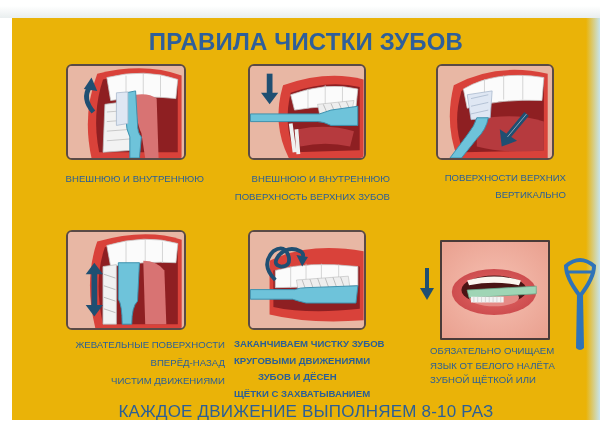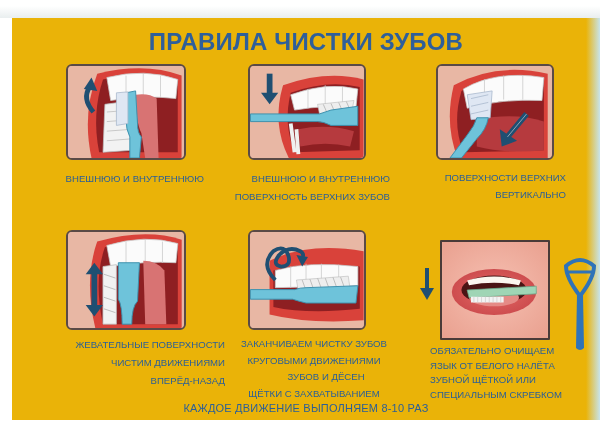--- a/index.html
+++ b/index.html
@@ -22,21 +22,21 @@
   .card { position: absolute; border: 2px solid #5a4a46; border-radius: 6px; overflow: hidden;
     background: #e8b7a4; box-sizing: border-box; }
   .card svg { display: block; width: 100%; height: 100%; }
   .caption {
     position: absolute; text-align: right; color: #2b5f97; font-size: 9.6px; line-height: 18px;
     text-transform: uppercase; white-space: nowrap;
   }
   .caption div { display: block; }
   .footer {
     position: absolute; left: 0; top: 384px; width: 588px; text-align: center;
-    font-size: 11px; color: #2b5f97; letter-spacing: 0.2px;
+    font-size: 17px; color: #2b5f97; letter-spacing: 0.2px;
   }
   .arrow-tongue { position: absolute; }
   .scraper { position: absolute; }
 </style>
 </head>
 <body>
 
 <div class="topshade"></div>
 
 <div class="poster">
@@ -170,32 +170,31 @@
     <div>ПОВЕРХНОСТЬ ВЕРХНИХ ЗУБОВ</div>
   </div>
 
   <div class="caption" style="left:414px; top:152px; width:140px; line-height:16.5px;">
     <div>ПОВЕРХНОСТИ ВЕРХНИХ</div>
     <div>ВЕРТИКАЛЬНО</div>
   </div>
 
   <div class="caption" style="left:34px; top:318px; width:160px;margin-left:19px;">
     <div>ЖЕВАТЕЛЬНЫЕ ПОВЕРХНОСТИ</div>
+    <div>ВПЕРЁД-НАЗАД</div>
     <div>ЧИСТИМ ДВИЖЕНИЯМИ</div>
-    <div>ВПЕРЁД-НАЗАД</div>
-  </div>
-
-  <div class="caption" style="left:222px; top:318px; width:160px; line-height:16.5px; text-align:center;">
+  </div>
+
+  <div class="caption" style="left:222px; top:318px; width:160px; line-height:16.5px; text-align:left;font-weight:bold;">
     <div>ЗАКАНЧИВАЕМ ЧИСТКУ ЗУБОВ</div>
     <div>КРУГОВЫМИ ДВИЖЕНИЯМИ</div>
     <div style="padding-left:24px;">ЗУБОВ И ДЁСЕН</div>
     <div>ЩЁТКИ С ЗАХВАТЫВАНИЕМ</div>
   </div>
 
   <div class="caption" style="left:418px; top:326px; width:150px; line-height:14.5px; text-align:left;">
     <div>ОБЯЗАТЕЛЬНО ОЧИЩАЕМ</div>
     <div>ЯЗЫК ОТ БЕЛОГО НАЛЁТА</div>
     <div>ЗУБНОЙ ЩЁТКОЙ ИЛИ</div>
-    <div>СПЕЦИАЛЬНЫМ СКРЕБКОМ</div>
   </div>
 
   <div class="footer">КАЖДОЕ ДВИЖЕНИЕ ВЫПОЛНЯЕМ 8-10 РАЗ</div>
 </div>
 
 </body></html>

